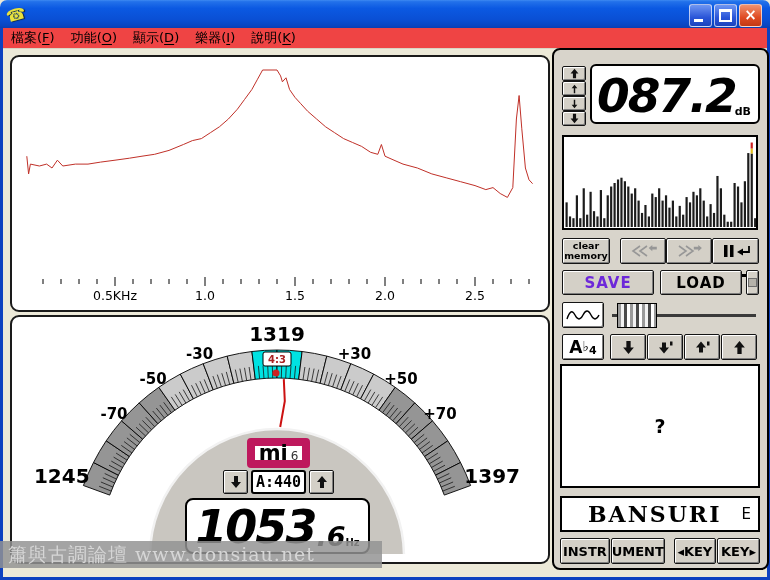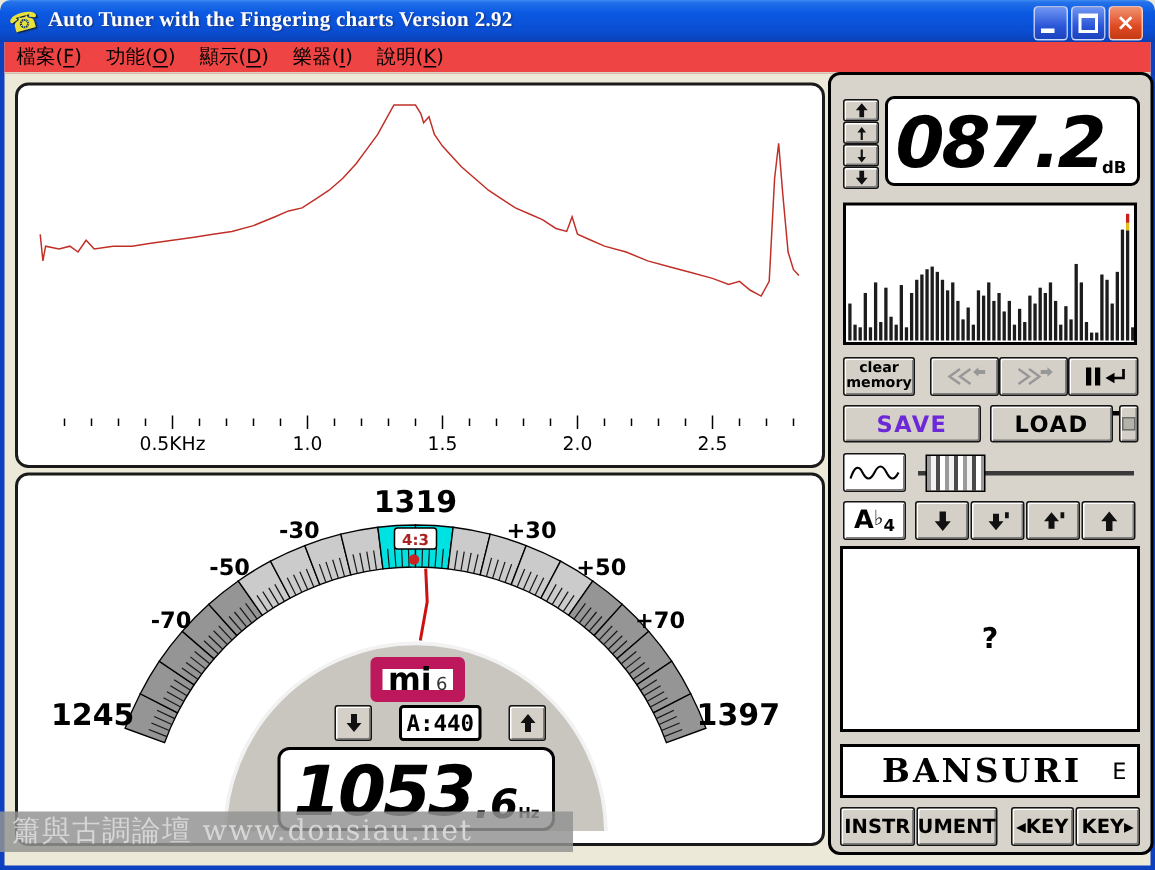--- a/index.html
+++ b/index.html
@@ -49,21 +49,21 @@
   #bars-marker{left:186px;top:224px;width:15px;height:3px;background:#000;}
   #freq-display{position:absolute;left:173px;top:181px;width:185px;height:56px;border-radius:8px;padding-bottom:2px;}
   #freq-display .big-digits{font-size:46px;}
   #freq-display .dec{font-size:27px;font-style:italic;font-weight:800;line-height:1;margin-left:1px;}
   #freq-display .unit{font-size:10px;font-weight:bold;margin:0 0 2px 0;text-align:right;}
   
   .note-box{position:absolute;left:235px;top:121px;width:63px;height:30px;background:#fff;border:8px solid #be185d;
     border-radius:4px;display:flex;align-items:center;justify-content:center;box-sizing:border-box;}
   .note-box .note{font-weight:bold;font-size:21px;line-height:1;}
   .note-box .oct{font-size:12px;margin:6px 0 0 3px;color:#333;}
-  .ref-row{position:absolute;left:211px;top:153px;height:24px;display:flex;gap:18px;}
+  .ref-row{position:absolute;left:211px;top:153px;height:24px;display:flex;gap:3px;}
   .ref-box{width:55px;height:24px;background:#fff;border:2px solid #000;border-radius:3px;display:flex;align-items:center;justify-content:center;
     font-weight:bold;font-size:15px;box-sizing:border-box;font-family:"DejaVu Sans Mono","Liberation Mono",monospace;}
   .sq-btn{width:25px;height:24px;}
   
   .stack{left:8px;top:16px;width:24px;}
   .stack .btn{width:24px;height:15px;margin-bottom:0;}
   .row{display:flex;}
   #transport{left:8px;top:188px;width:197px;height:26px;gap:5px;}
   #transport .grp{display:flex;}
   #saveload{left:8px;top:220px;width:197px;height:25px;}
@@ -89,21 +89,20 @@
     padding-left:8px;letter-spacing:1px;z-index:60;box-sizing:border-box;white-space:nowrap;overflow:hidden;}
   svg text{font-family:"DejaVu Sans","Liberation Sans",sans-serif;}
 </style>
 </head>
 <body>
 
 <div class="window">
 
   <div class="titlebar">
     <span class="app-icon">☎</span>
-    <span class="title-text">Auto Tuner with the Fingering charts  Version 2.92</span>
     <div class="winbtns">
       <div class="winbtn blue">
           <span class="glyph-min"></span>
         </div>
       <div class="winbtn blue">
           <span class="glyph-max"></span>
         </div>
       <div class="winbtn red">
           <span class="glyph-close">×</span>
         </div>

